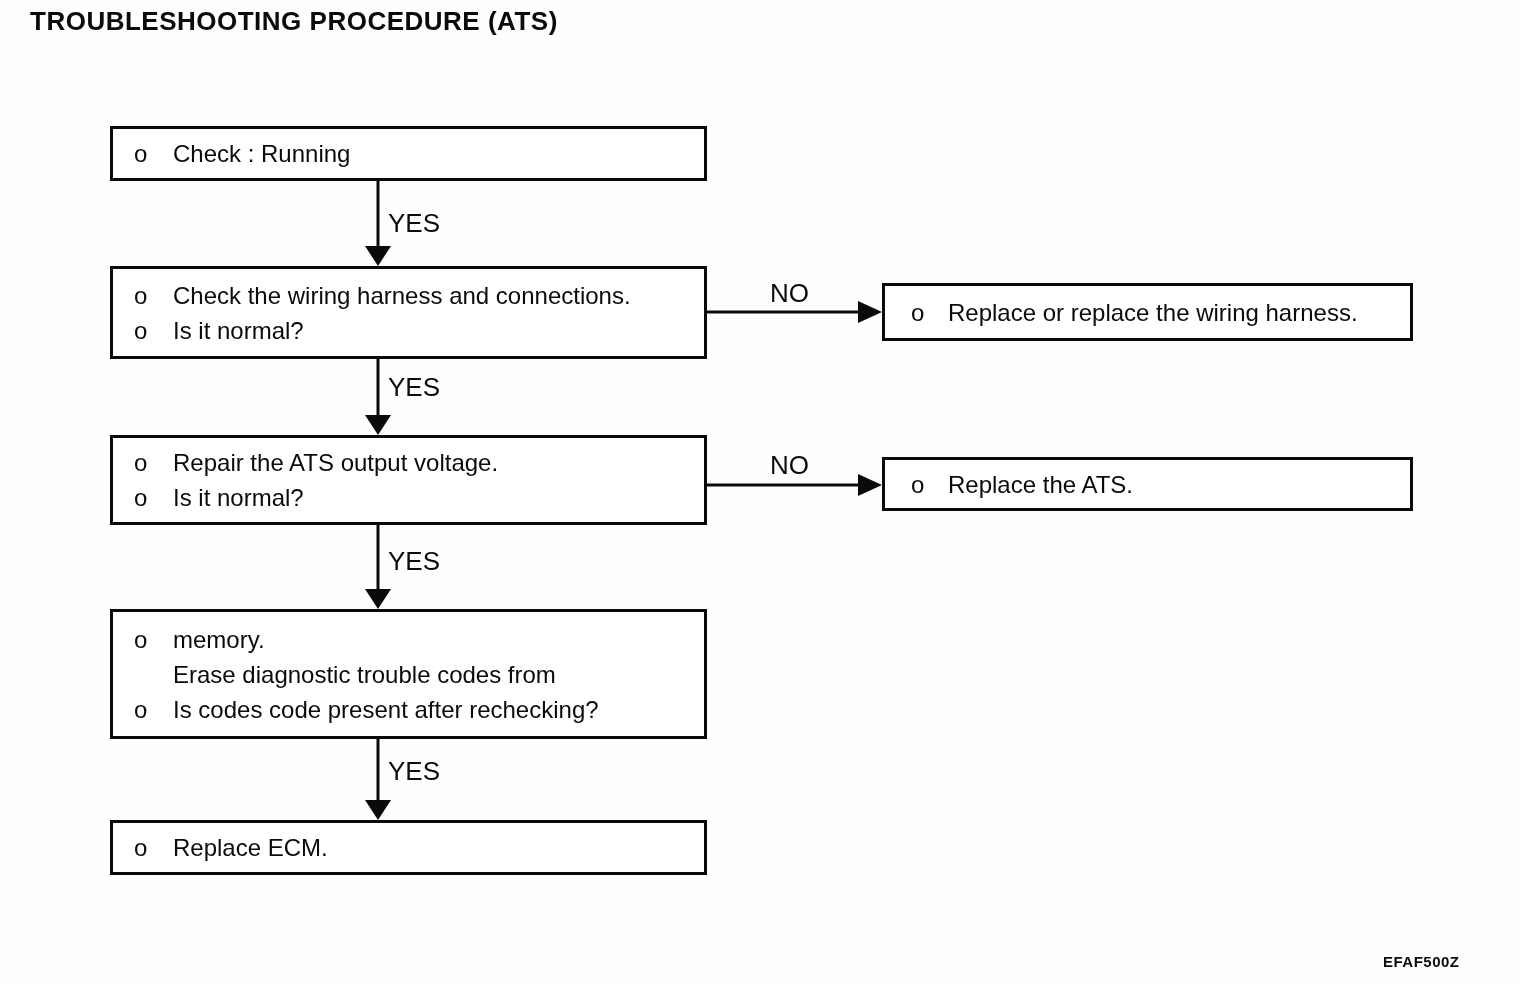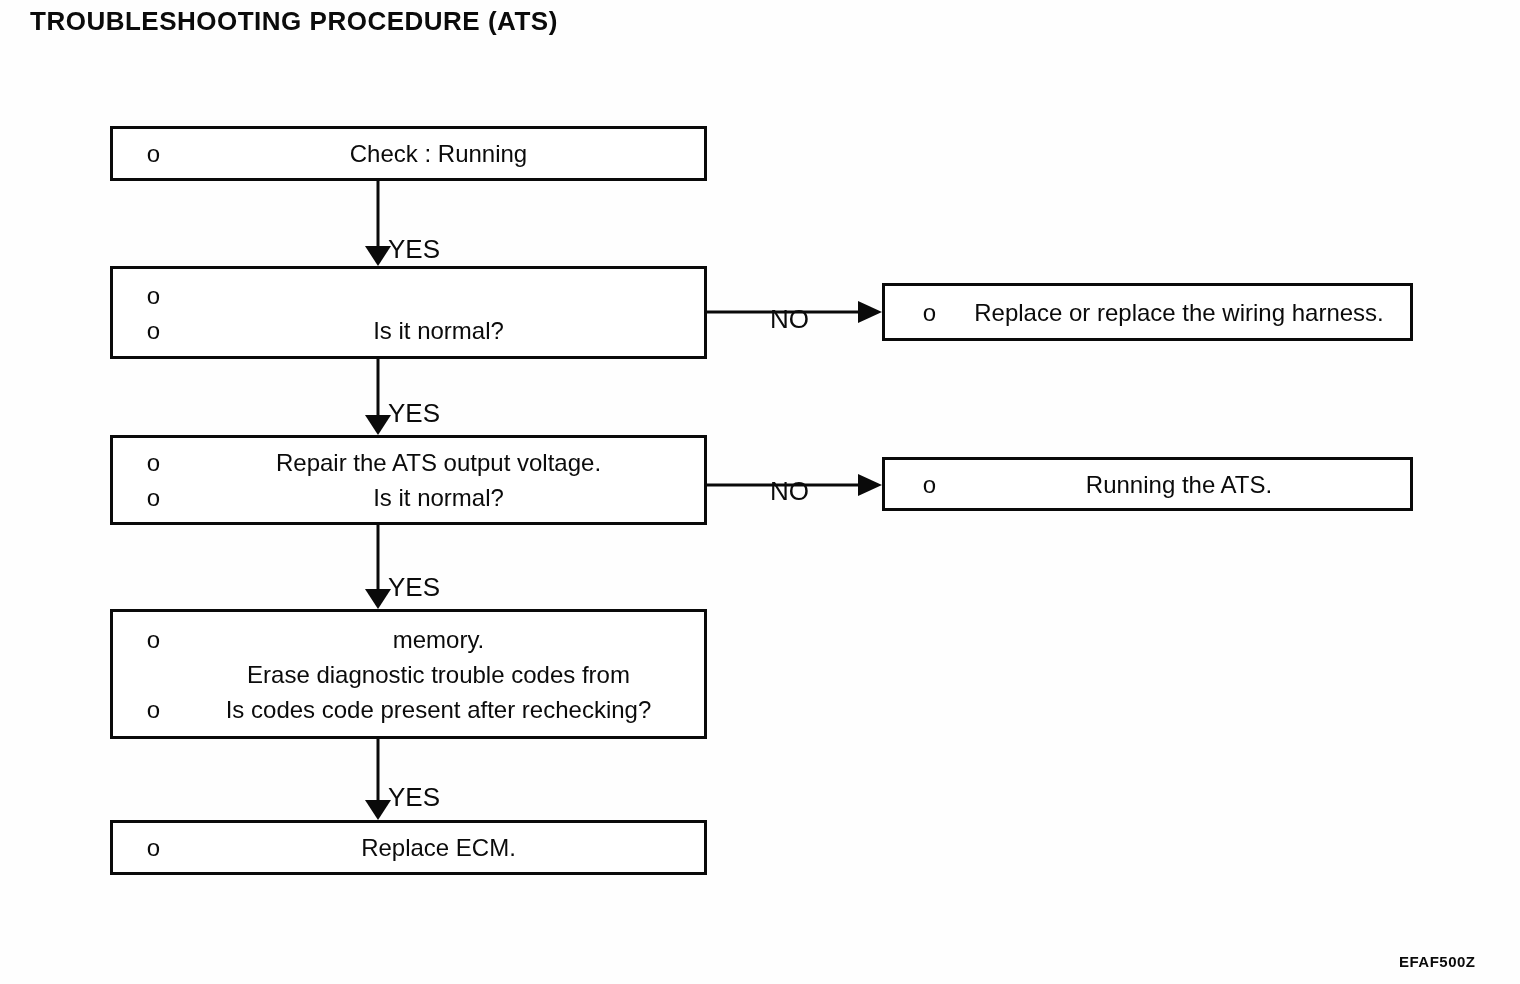--- a/index.html
+++ b/index.html
@@ -8,21 +8,20 @@
     background: #ffffff;
   }
   #page {
     position: relative;
     width: 1520px;
     height: 984px;
     background: #fefefe;
     font-family: "Liberation Sans", sans-serif;
     color: #0b0b0b;
     overflow: hidden;
-    text-align: center;
   }
   #page-title {
     position: absolute;
     left: 30px;
     top: 6px;
     font-size: 26px;
     font-weight: bold;
     letter-spacing: 0.5px;
     white-space: nowrap;
   }
@@ -58,30 +57,28 @@
   #connectors {
     position: absolute;
     left: 0;
     top: 0;
     pointer-events: none;
   }
   .branch-label {
     position: absolute;
     font-size: 26px;
     white-space: nowrap;
-    margin-top: 26px;
   }
   #figure-code {
     position: absolute;
     left: 1383px;
     top: 953px;
     font-size: 15px;
     font-weight: bold;
     letter-spacing: 0.5px;
-    margin-left: 16px;
   }
 </style>
 </head>
 <body>
 
 <div id="page">
 
   <div id="page-title">TROUBLESHOOTING PROCEDURE (ATS)</div>
 
   <svg id="connectors" width="1520" height="984" viewBox="0 0 1520 984">
@@ -129,20 +126,23 @@
       <span class="bullet">o</span>
       <span class="lines">
           <span>Check : Running</span>
         </span>
     </div>
   </div>
 
   <div class="box step-box" style="top:266px; height:93px;">
     <div class="item">
       <span class="bullet">o</span>
+      <span class="lines">
+          <span>Check the wiring harness and connections.</span>
+        </span>
     </div>
     <div class="item">
       <span class="bullet">o</span>
       <span class="lines">
           <span>Is it normal?</span>
         </span>
     </div>
   </div>
 
   <div class="box step-box" style="top:435px; height:90px;">
@@ -191,20 +191,20 @@
       <span class="lines">
           <span>Replace or replace the wiring harness.</span>
         </span>
     </div>
   </div>
 
   <div class="box action-box" style="top:457px; height:54px;">
     <div class="item">
       <span class="bullet">o</span>
       <span class="lines">
-          <span>Running the ATS.</span>
+          <span>Replace the ATS.</span>
         </span>
     </div>
   </div>
 
   <div id="figure-code">EFAF500Z</div>
 
 </div>
 
 </body></html>

